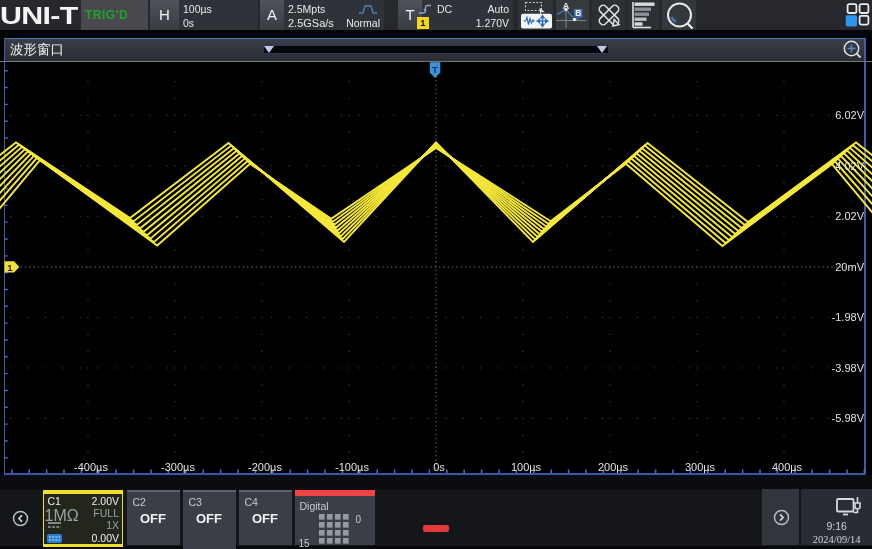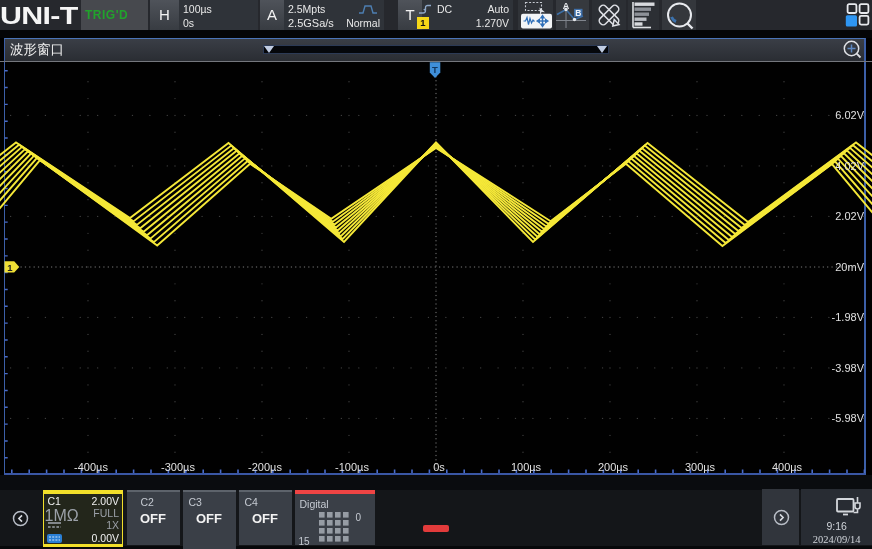--- a/index.html
+++ b/index.html
@@ -182,33 +182,33 @@
   <div class="abs" style="right:4px;top:29.5px;font-size:10.5px;color:#9ba0a8;">1X</div>
   <svg width="15" height="9" viewBox="0 0 15 9" style="position:absolute;left:4px;top:44px">
 <rect x="0" y="0" width="15" height="9" rx="2" fill="#2a7fd4"></rect>
 <line x1="2" y1="3" x2="13" y2="3" stroke="#cfe4f8" stroke-width="1.2" stroke-dasharray="2 1.2"></line>
 <line x1="2" y1="6" x2="13" y2="6" stroke="#cfe4f8" stroke-width="1.2" stroke-dasharray="2 1.2"></line>
 </svg>
   <div class="abs" style="right:4px;top:42.5px;font-size:10.5px;color:#f0f0f0;">0.00V</div>
 </div>
 
 <div class="abs" style="left:126.5px;top:490px;width:53px;height:55px;background:#3a3f47;border-top:2px solid #5d636b;">
-  <div class="abs" style="left:6px;top:4px;font-size:10.5px;color:#c5cad2;margin-left:8px;">C2</div>
+  <div class="abs" style="left:6px;top:4px;font-size:10.5px;color:#c5cad2;">C2</div>
   <div class="abs" style="left:0;top:19px;width:100%;text-align:center;font-size:13px;font-weight:bold;color:#f2f2f2;">OFF</div>
 </div>
 <div class="abs" style="left:182.5px;top:490px;width:53px;height:65px;background:#3a3f47;border-top:2px solid #5d636b;">
   <div class="abs" style="left:6px;top:4px;font-size:10.5px;color:#c5cad2;">C3</div>
   <div class="abs" style="left:0;top:19px;width:100%;text-align:center;font-size:13px;font-weight:bold;color:#f2f2f2;">OFF</div>
 </div>
 <div class="abs" style="left:238.5px;top:490px;width:53px;height:55px;background:#3a3f47;border-top:2px solid #5d636b;">
   <div class="abs" style="left:6px;top:4px;font-size:10.5px;color:#c5cad2;">C4</div>
   <div class="abs" style="left:0;top:19px;width:100%;text-align:center;font-size:13px;font-weight:bold;color:#f2f2f2;">OFF</div>
 </div>
 
-<div class="abs" style="left:294.5px;top:490px;width:80px;height:55px;background:#3a3f47;border-top:4px solid #ef4444;">
+<div class="abs" style="left:294.5px;top:490px;width:80px;height:55px;background:#3a3f47;border-top:6px solid #ef4444;">
   <div class="abs" style="left:5px;top:4px;font-size:10.5px;color:#c5cad2;">Digital</div>
   <svg width="32" height="32" viewBox="0 0 32 32" style="position:absolute;left:24px;top:18px">
       <rect x="0" y="0" width="5.6" height="5.6" fill="#969ca4"></rect>
       <rect x="8" y="0" width="5.6" height="5.6" fill="#969ca4"></rect>
       <rect x="16" y="0" width="5.6" height="5.6" fill="#969ca4"></rect>
       <rect x="24" y="0" width="5.6" height="5.6" fill="#969ca4"></rect>
       <rect x="0" y="8" width="5.6" height="5.6" fill="#969ca4"></rect>
       <rect x="8" y="8" width="5.6" height="5.6" fill="#969ca4"></rect>
       <rect x="16" y="8" width="5.6" height="5.6" fill="#969ca4"></rect>
       <rect x="24" y="8" width="5.6" height="5.6" fill="#969ca4"></rect>

